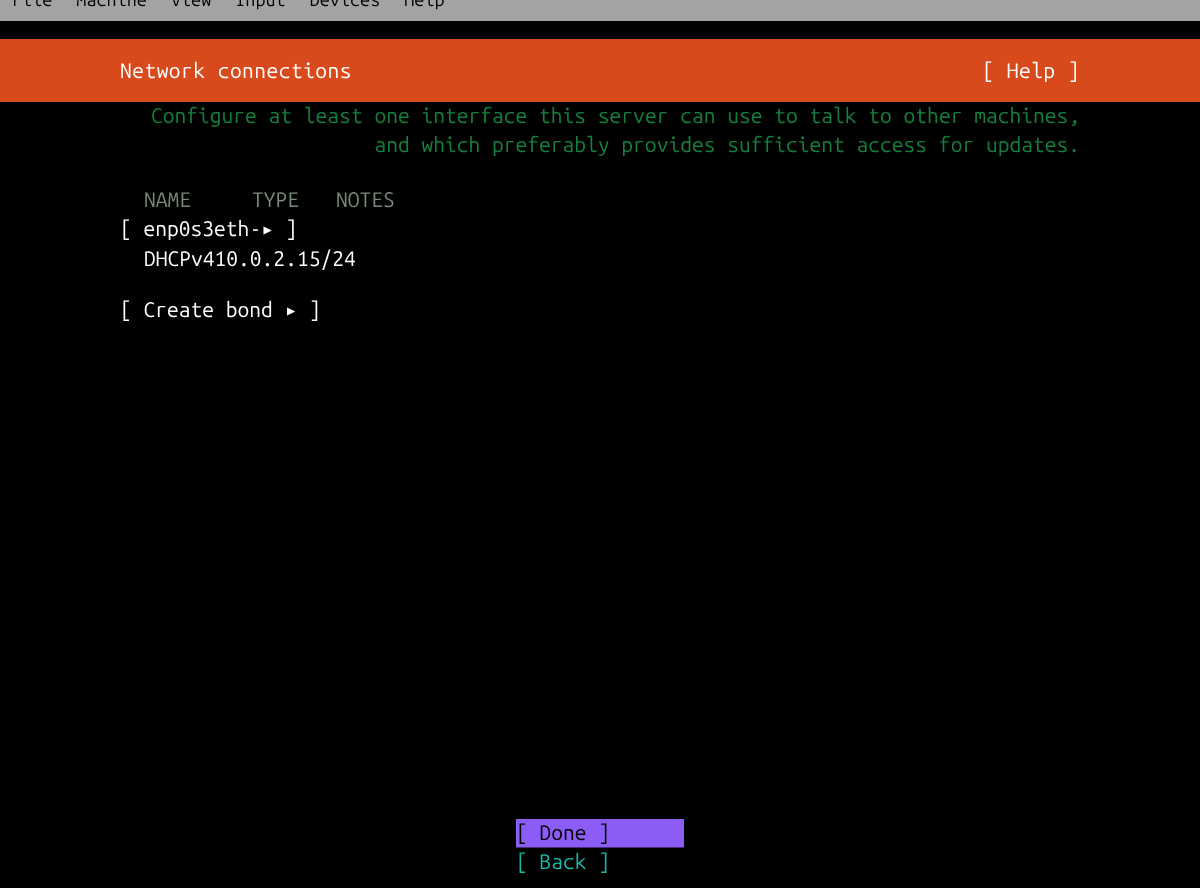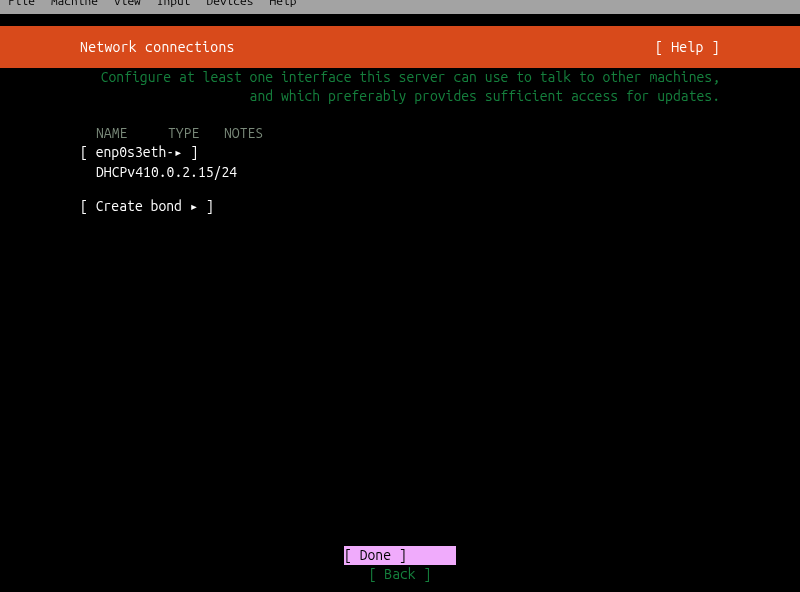--- a/index.html
+++ b/index.html
@@ -97,29 +97,28 @@
       gap: 0;
       font-size: 14px;
       line-height: 1.35;
     }
     .btn {
       width: 112px;
       text-align: left;
       padding-left: 0;
     }
     .btn-done {
-      background: #f0abfc;
+      background: #8b5cf6;
       color: #000;
       width: 112px;
       display: inline-block;
     }
     .btn-back {
-      color: #15803d;
+      color: #14b8a6;
       display: inline-block;
-      text-align: center;
     }
     .arrow {
       display: inline-block;
     }
   </style>
 </head>
 <body>
 
 <div class="host-menubar">
   <span>File</span>

